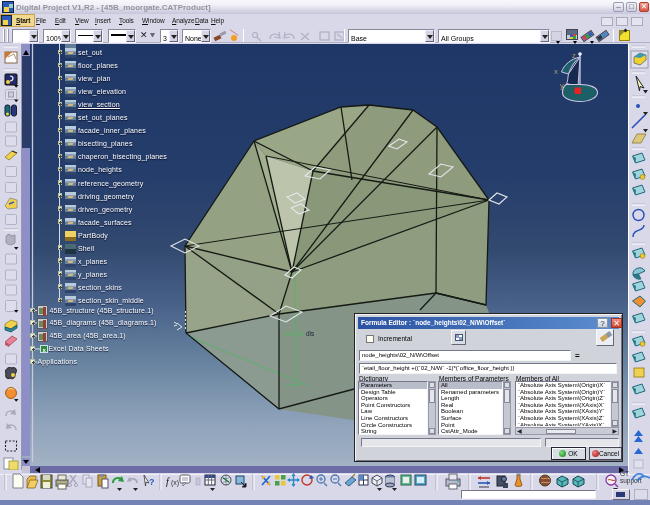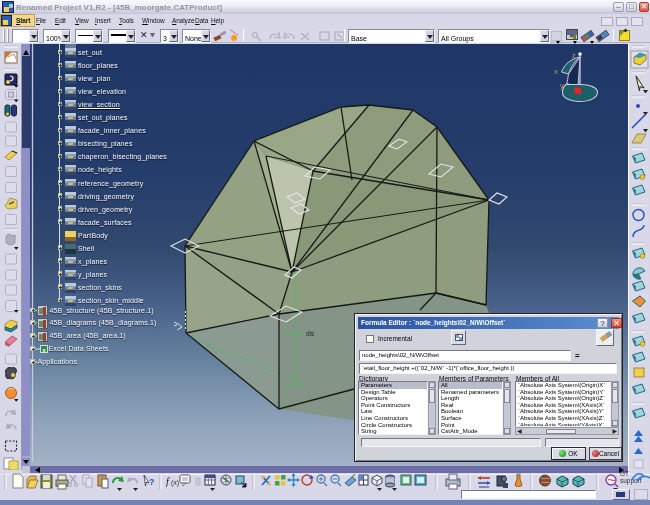--- a/index.html
+++ b/index.html
@@ -68,21 +68,21 @@
 </style>
 </head>
 <body>
 <div id="root">
 
   <div id="titlebar" class="abs"></div>
   <div class="abs" style="left:2px;top:1px;width:12px;height:12px;background:#2a5ac0;border:1px solid #123;">
     <div class="abs" style="left:1px;top:5px;width:5px;height:5px;background:#f7d23c;"></div>
     <div class="abs" style="left:6px;top:2px;width:4px;height:4px;background:#9cc;"></div>
   </div>
-  <div id="titletext" class="abs">Renamed Project V1,R2 - [45B_moorgate.CATProduct]</div>
+  <div id="titletext" class="abs">Digital Project V1,R2 - [45B_moorgate.CATProduct]</div>
   <div class="abs tbtn" style="left:613px;">–</div>
   <div class="abs tbtn" style="left:626px;">□</div>
   <div class="abs tbtn" id="btnclose" style="left:639px;width:10px;">✕</div>
 
   <div id="menubar" class="abs">
     <div id="starthl" class="abs"></div>
     <div class="abs" style="left:1px;top:1px;width:11px;height:11px;background:#2a5ac0;border:1px solid #123;">
       <div class="abs" style="left:1px;top:4px;width:5px;height:5px;background:#f7d23c;"></div>
     </div>
     <div class="abs menuitem" style="left:16px;font-weight:bold;"><span class="mu">S</span>tart</div>

